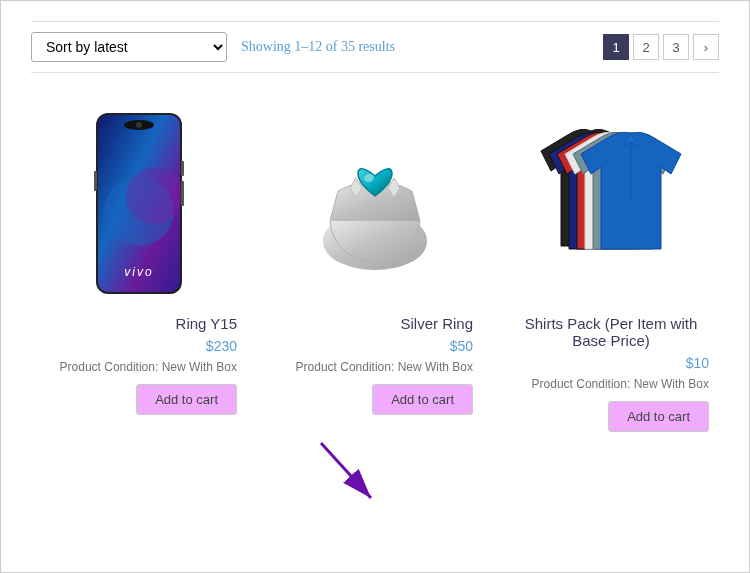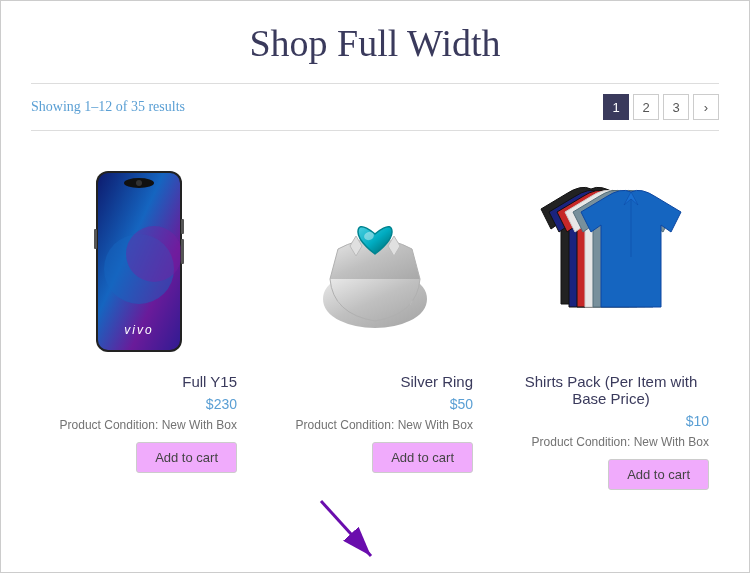--- a/index.html
+++ b/index.html
@@ -132,24 +132,29 @@
       pointer-events: none;
     }
     .products-area {
       position: relative;
     }
   </style>
 </head>
 <body>
 
 <div class="page-wrapper">
-  <h1 class="page-title">Shop Full Width</h1>
 
   <div class="toolbar">
     <div class="toolbar-left">
+      <select class="sort-select">
+        <option>Sort by latest</option>
+        <option>Sort by price: low to high</option>
+        <option>Sort by price: high to low</option>
+        <option>Sort by popularity</option>
+      </select>
       <span class="results-text">Showing 1–12 of 35 results</span>
     </div>
     <div class="pagination">
       <button class="page-btn active">1</button>
       <button class="page-btn">2</button>
       <button class="page-btn">3</button>
       <button class="page-btn">›</button>
     </div>
   </div>
 
@@ -190,21 +195,21 @@
             <ellipse cx="45" cy="100" rx="35" ry="35" fill="#1565c0" opacity="0.5"></ellipse>
             <ellipse cx="60" cy="85" rx="28" ry="28" fill="#7b1fa2" opacity="0.4"></ellipse>
 
             <text x="45" y="165" text-anchor="middle" fill="white" font-size="12" font-style="italic" letter-spacing="2" font-family="Arial">vivo</text>
 
             <rect x="0" y="60" width="3" height="20" rx="1" fill="#555"></rect>
             <rect x="87" y="50" width="3" height="15" rx="1" fill="#555"></rect>
             <rect x="87" y="70" width="3" height="25" rx="1" fill="#555"></rect>
           </svg>
         </div>
-        <div class="product-name">Full Y15</div>
+        <div class="product-name">Ring Y15</div>
         <div class="product-price">$230</div>
         <div class="product-condition">Product Condition: New With Box</div>
         <button class="add-to-cart-btn">Add to cart</button>
       </div>
 
       <div class="product-card">
         <div class="product-image-wrap">
           <svg width="155" height="155" viewBox="0 0 155 155">
             <defs>
               <linearGradient id="silverGrad" x1="0%" y1="0%" x2="100%" y2="100%">

